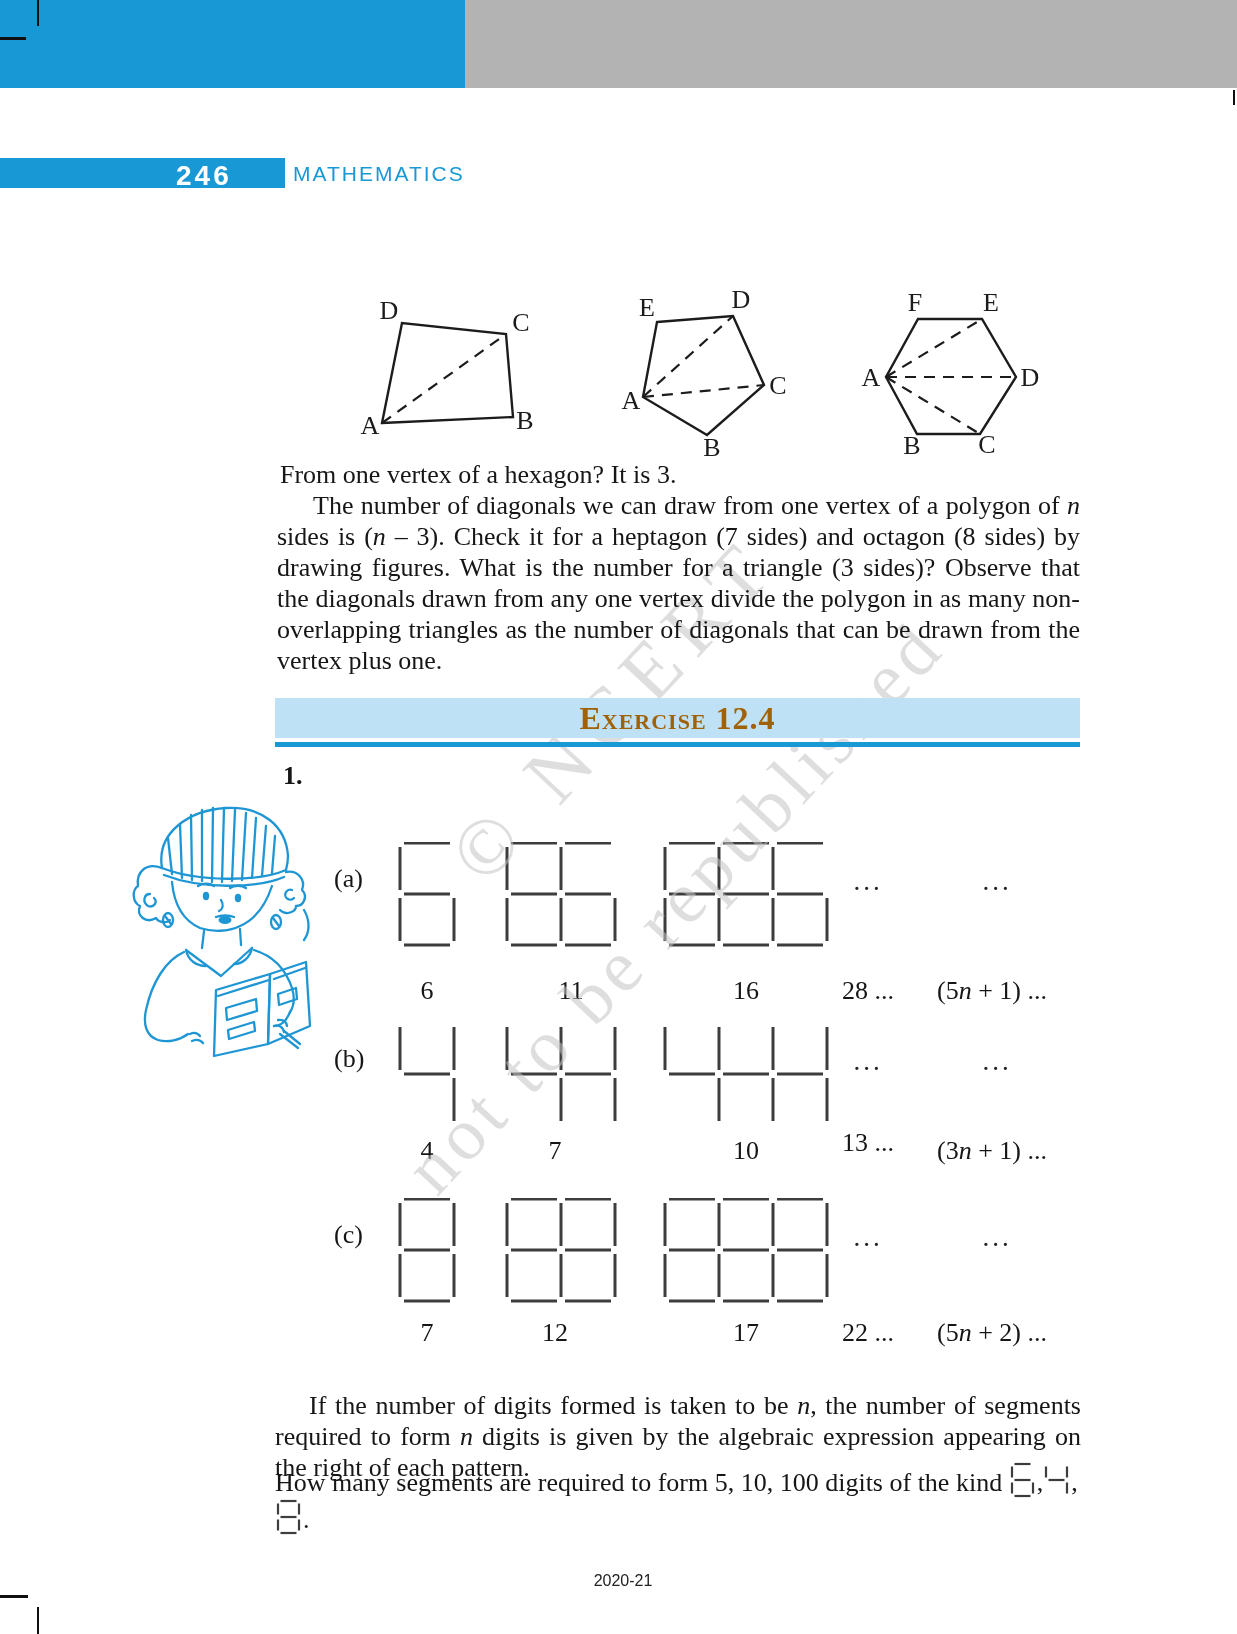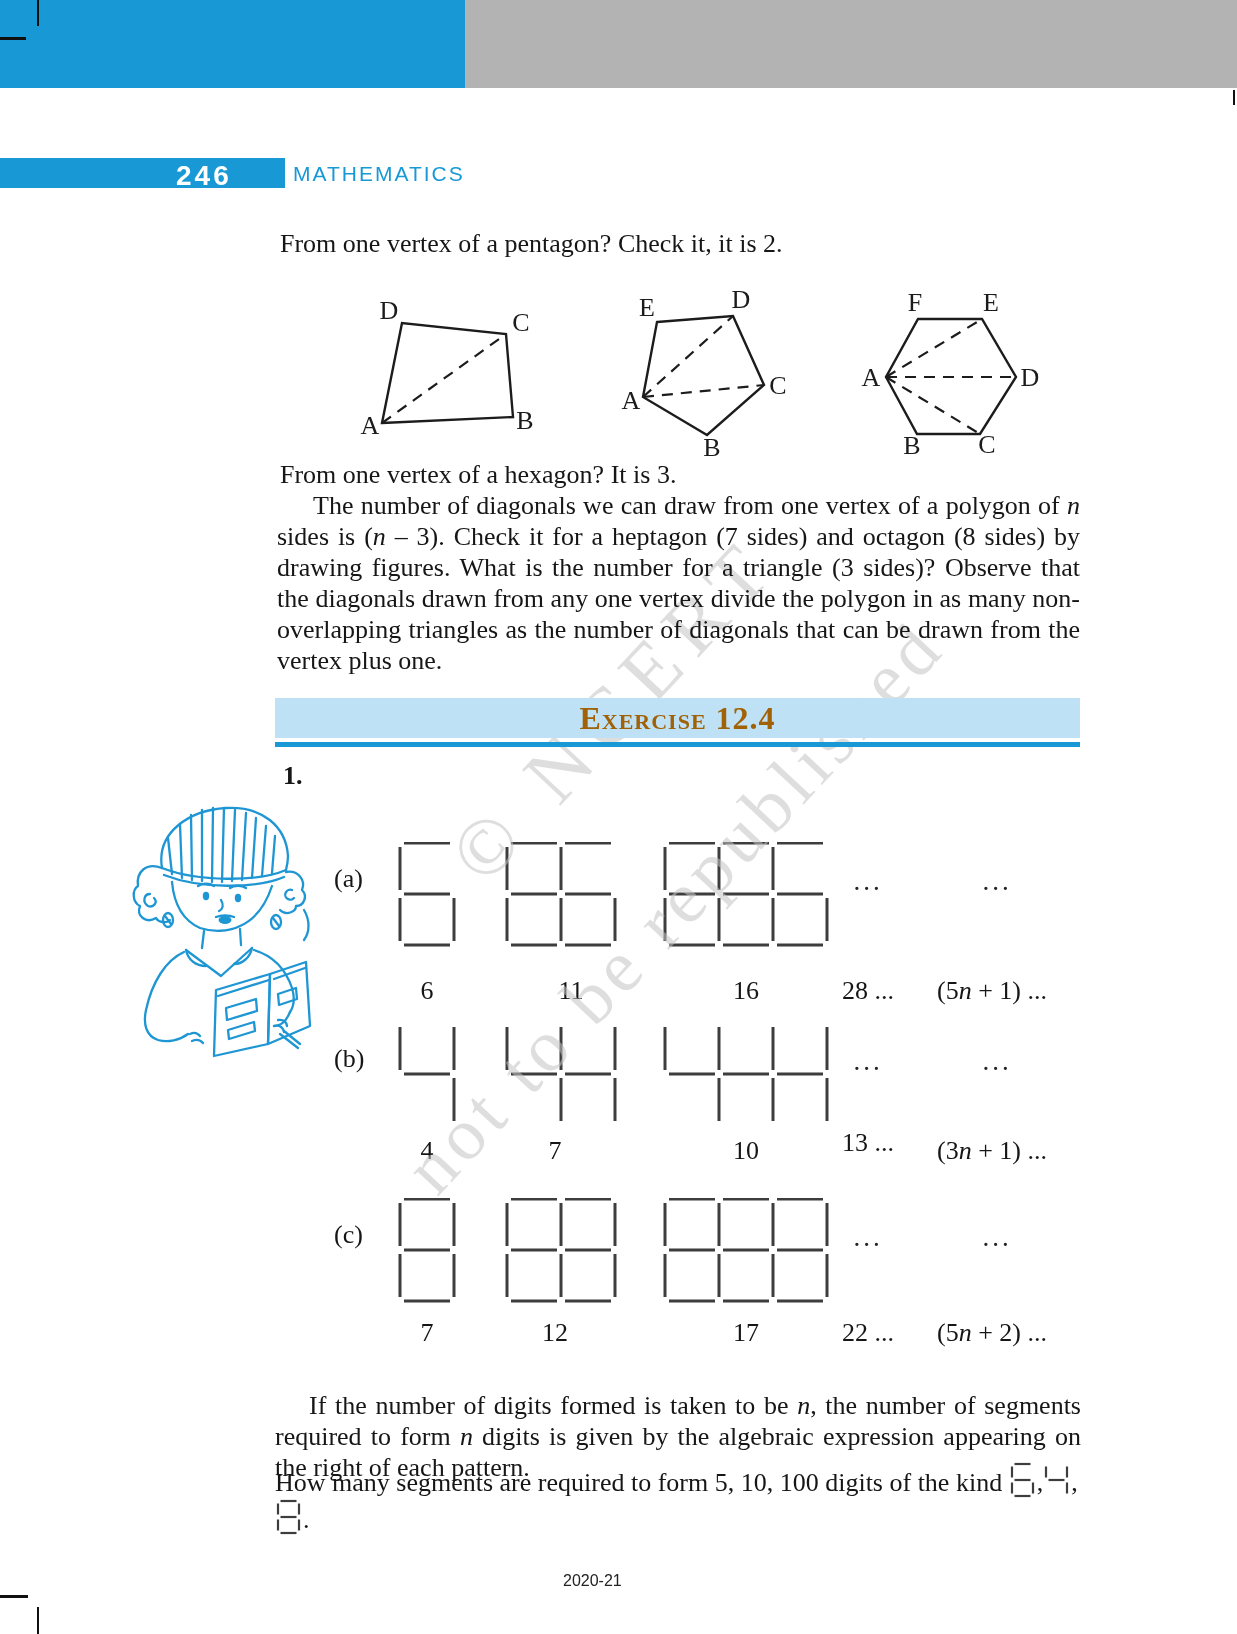--- a/index.html
+++ b/index.html
@@ -63,21 +63,20 @@
   <div class="abs mark" style="left:0;top:1595px;width:28px;height:3px;"></div>
   <div class="abs mark" style="left:37px;top:1607px;width:2px;height:27px;"></div>
 
   <div class="abs wm wm1">© NCERT</div>
   <div class="abs wm wm2">not to be republished</div>
 
   <div class="abs pagenum-bar content"></div>
   <div class="abs pagenum content">246</div>
   <div class="abs subject content">MATHEMATICS</div>
 
-  <div class="abs body-text content" style="left:280px;top:228px;width:800px;">From one vertex of a pentagon? Check it, it is 2.</div>
 
   <svg class="abs content" style="left:330px;top:280px;" width="720" height="185" viewBox="330 280 720 185">
 
     <g>
       <polygon class="solid" points="382,423 513,417 506,334 402,323"></polygon>
       <line class="dash" x1="382" y1="423" x2="506" y2="334"></line>
       <text x="389" y="319" text-anchor="middle">D</text>
       <text x="521" y="331" text-anchor="middle">C</text>
       <text x="370" y="434" text-anchor="middle">A</text>
       <text x="525" y="429" text-anchor="middle">B</text>
@@ -329,14 +328,14 @@
           <line x1="4.5" y1="2" x2="20.5" y2="2"></line>
           <line x1="2" y1="4.5" x2="2" y2="15.5"></line>
           <line x1="23" y1="4.5" x2="23" y2="15.5"></line>
           <line x1="4.5" y1="18" x2="20.5" y2="18"></line>
           <line x1="2" y1="20.5" x2="2" y2="31.5"></line>
           <line x1="23" y1="20.5" x2="23" y2="31.5"></line>
           <line x1="4.5" y1="34" x2="20.5" y2="34"></line>
         </svg><span>.</span></span>
   </div>
 
-  <div class="abs footer content" style="left:563px;top:1572px;width:120px;">2020-21</div>
+  <div class="abs footer content" style="left:563px;top:1572px;width:120px;text-align:center;">2020-21</div>
 </div>
 
 </body></html>

